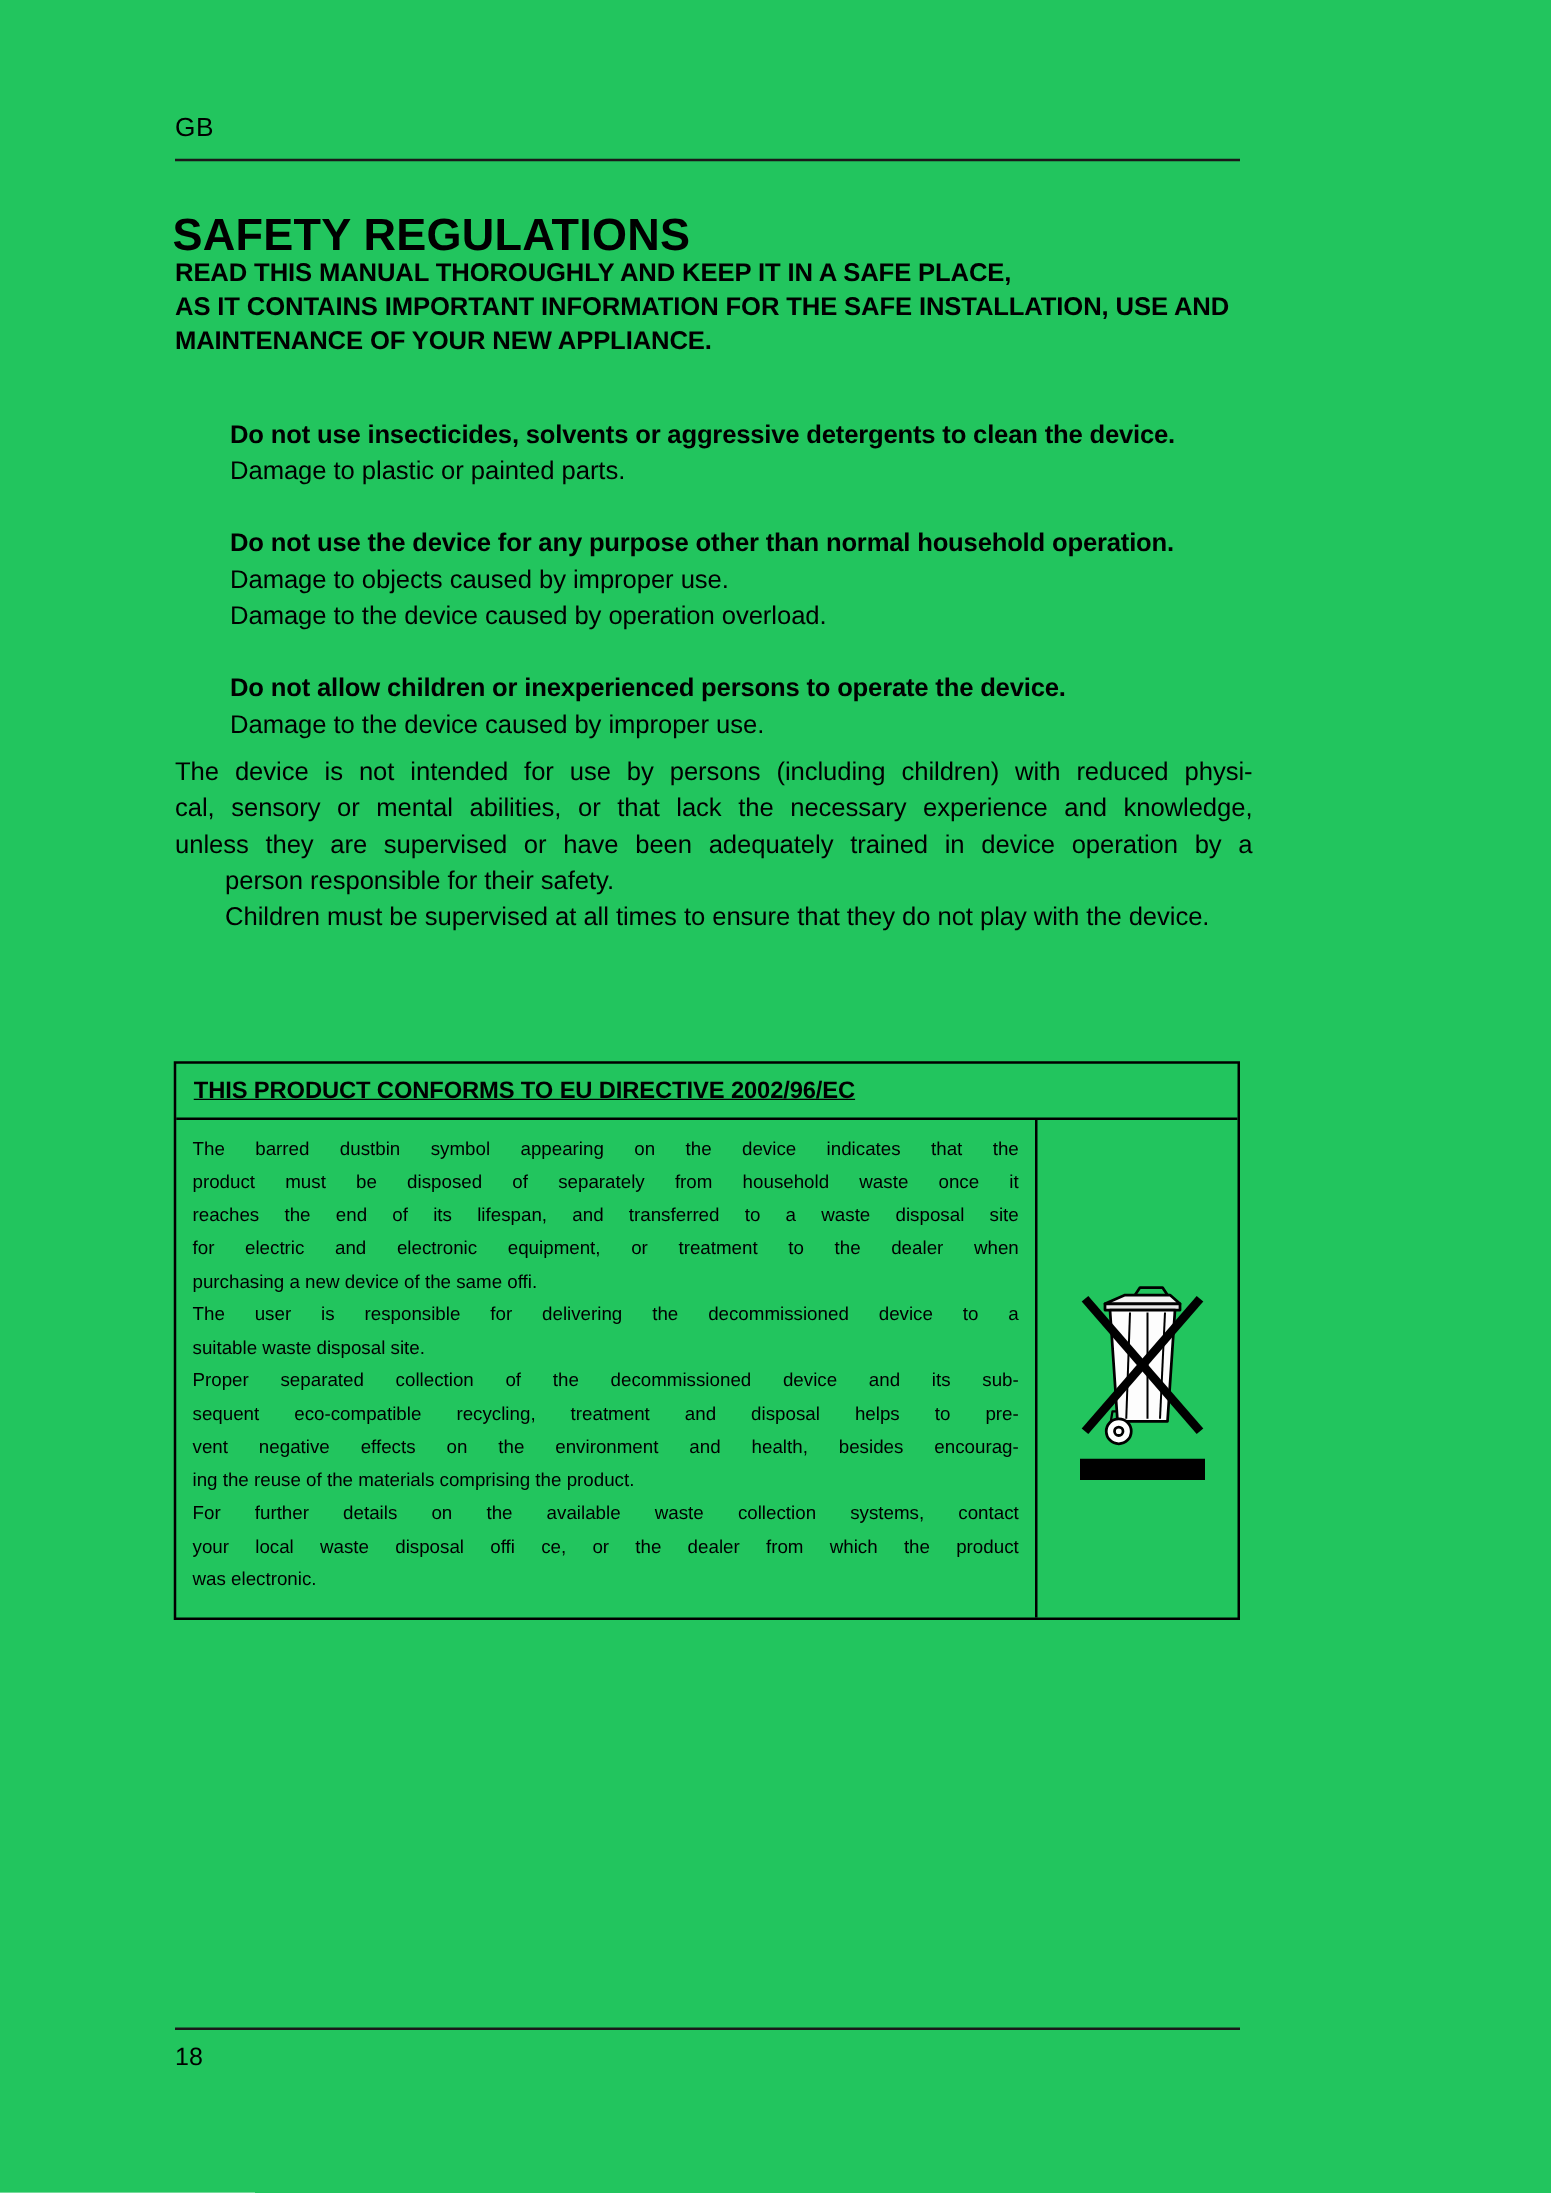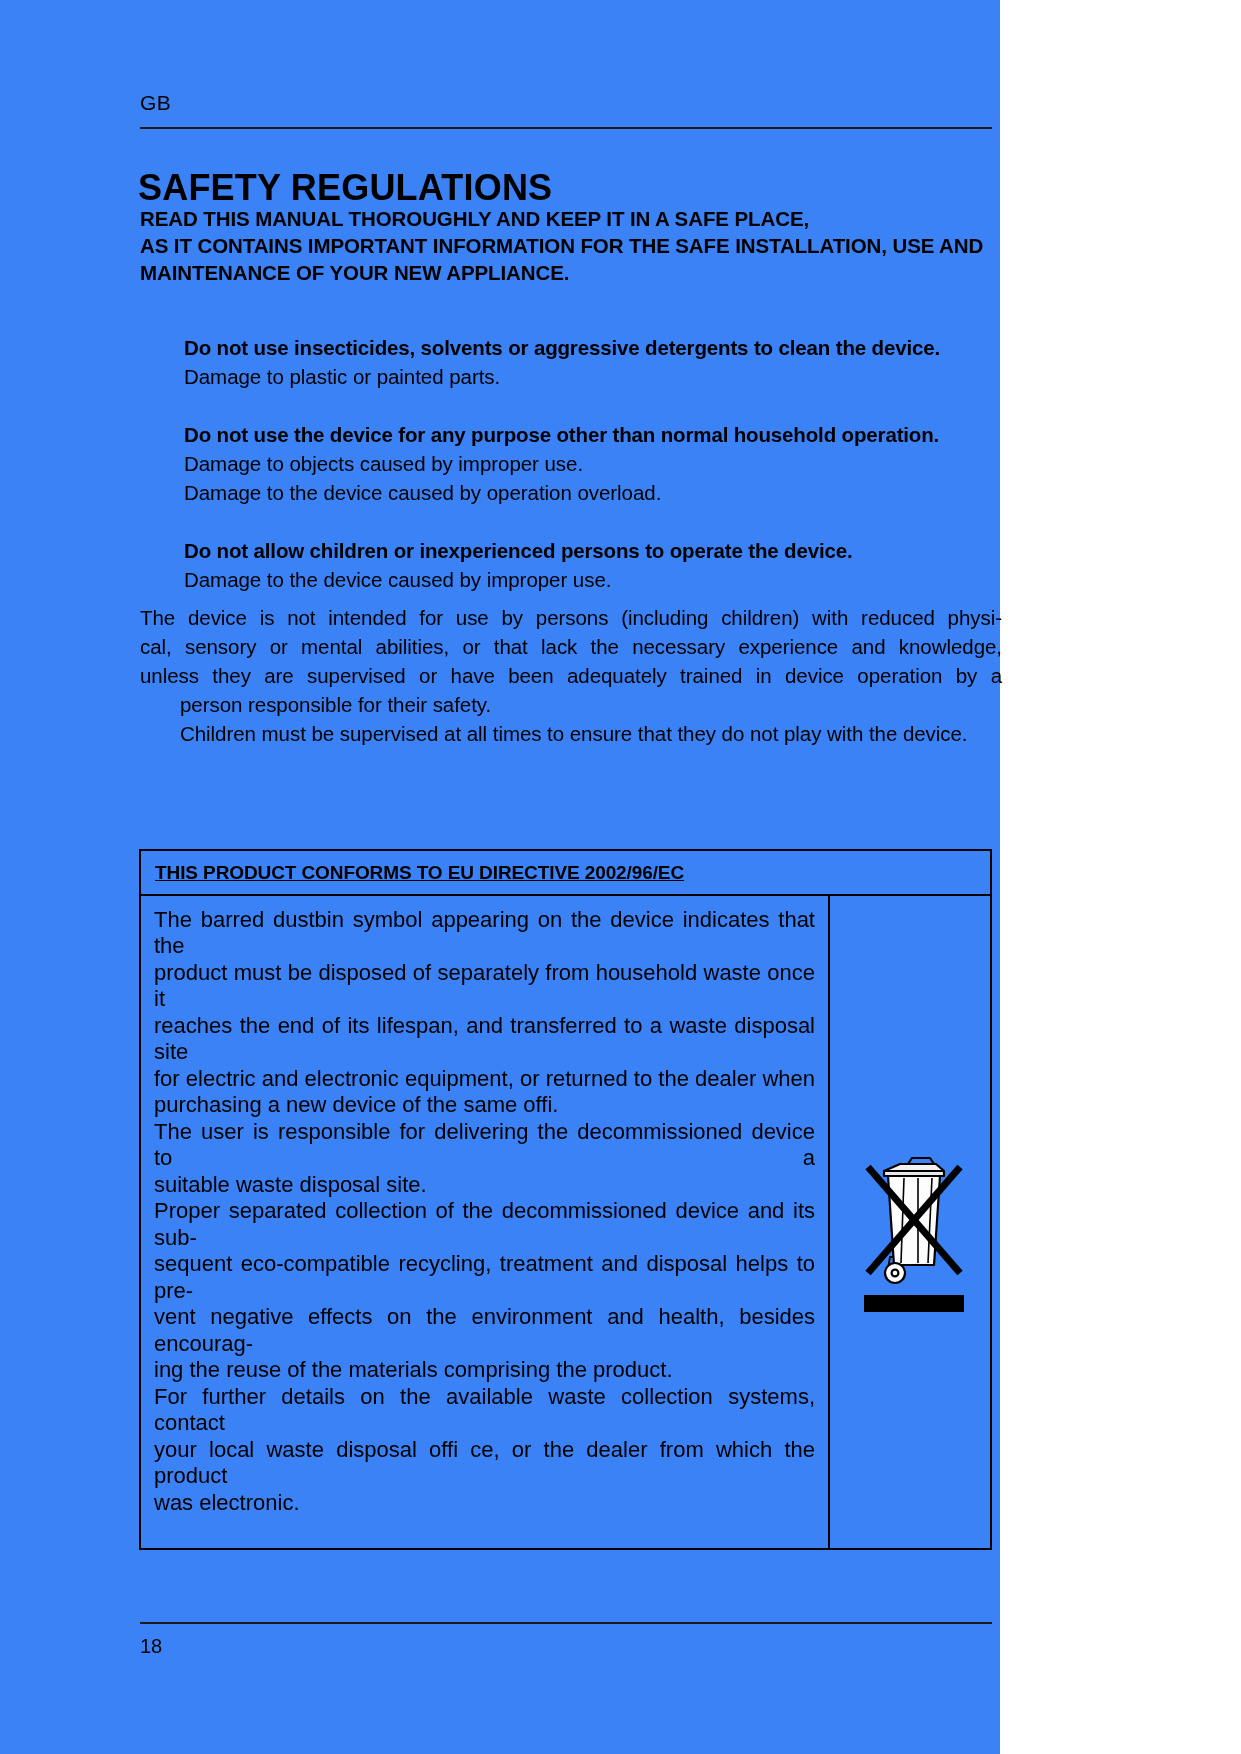--- a/index.html
+++ b/index.html
@@ -13,23 +13,23 @@
     height: 1754px;
     font-family: "Liberation Sans", sans-serif;
     color: #000000;
     position: relative;
     overflow: hidden;
   }
 
   .page {
     position: absolute;
     left: 0; top: 0;
-    width: 1000px;
+    width: 1241px;
     height: 1754px;
-    background: #3b82f6;
+    background: #22c55e;
   }
 
   
   .lang-code {
     position: absolute;
     left: 140px;
     top: 92px;
     font-size: 21px;
     font-weight: 400;
     letter-spacing: 0.5px;
@@ -132,22 +132,22 @@
   }
   .eu-box-body {
     display: flex;
     align-items: stretch;
   }
   .eu-text-cell {
     flex: 0 0 689px;
     width: 689px;
     box-sizing: border-box;
     border-right: 2px solid #000;
-    padding: 11px 13px 32px 13px;
-    font-size: 22px;
+    padding: 11px 13px 16px 13px;
+    font-size: 15px;
     line-height: 26.5px;
     text-align: justify;
   }
   .eu-text-cell .jline {
     display: block;
     text-align: justify;
     text-align-last: justify;
   }
   .eu-text-cell .jlast {
     display: block;
@@ -229,21 +229,21 @@
   </div>
 
   <div class="eu-box">
     <div class="eu-box-header">THIS PRODUCT CONFORMS TO EU DIRECTIVE 2002/96/EC</div>
     <div class="eu-box-body">
 
       <div class="eu-text-cell">
         <span class="jline">The barred dustbin symbol appearing on the device indicates that the</span>
         <span class="jline">product must be disposed of separately from household waste once it</span>
         <span class="jline">reaches the end of its lifespan, and transferred to a waste disposal site</span>
-        <span class="jline">for electric and electronic equipment, or returned to the dealer when</span>
+        <span class="jline">for electric and electronic equipment, or treatment to the dealer when</span>
         <span class="jlast">purchasing a new device of the same offi.</span>
         <span class="jline">The user is responsible for delivering the decommissioned device to a</span>
         <span class="jlast">suitable waste disposal site.</span>
         <span class="jline">Proper separated collection of the decommissioned device and its sub-</span>
         <span class="jline">sequent eco-compatible recycling, treatment and disposal helps to pre-</span>
         <span class="jline">vent negative effects on the environment and health, besides encourag-</span>
         <span class="jlast">ing the reuse of the materials comprising the product.</span>
         <span class="jline">For further details on the available waste collection systems, contact</span>
         <span class="jline">your local waste disposal offi ce, or the dealer from which the product</span>
         <span class="jlast">was electronic.</span>

